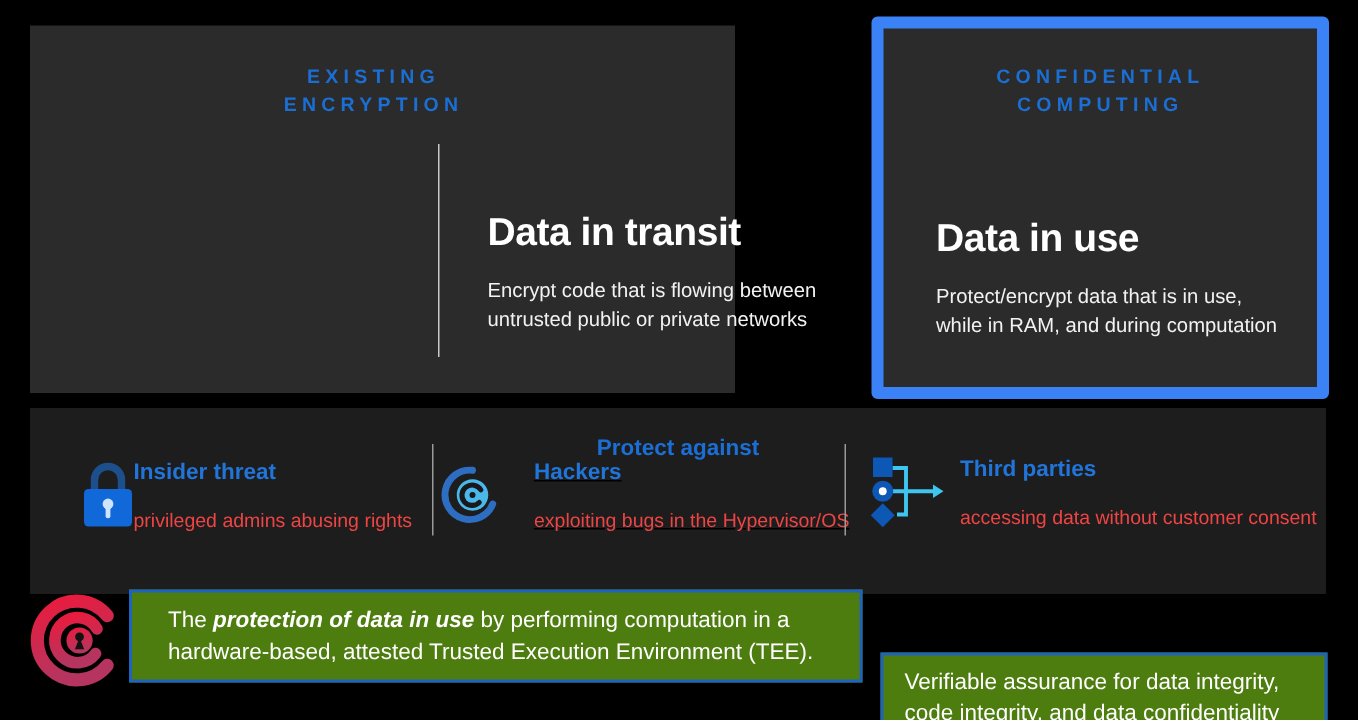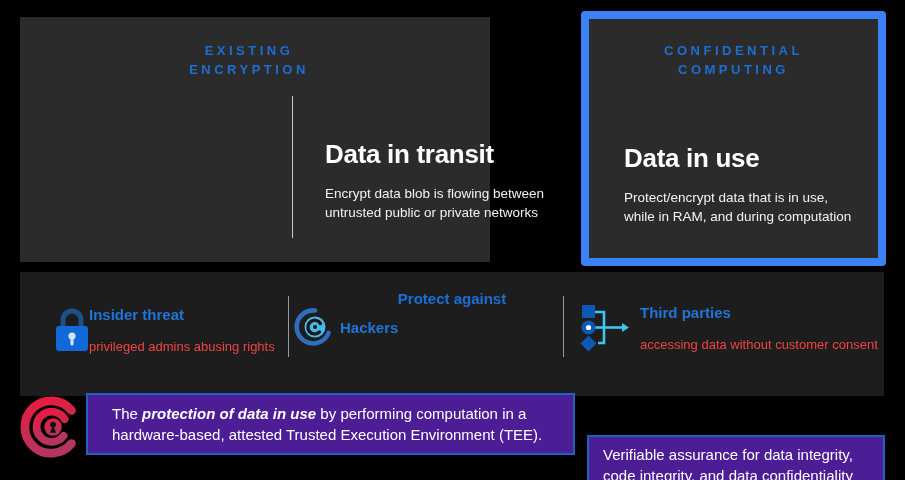--- a/index.html
+++ b/index.html
@@ -41,56 +41,56 @@
   .panel-protect {
     position: absolute; left: 20px; top: 272px; width: 864px; height: 124px;
     background: #1d1d1d;
   }
   .protect-title {
     position: absolute; top: 18px; left: 0; right: 0; text-align: center;
     color: #1b6fd4; font-size: 15px; font-weight: 600;
   }
   .protect-item { position: absolute; display: flex; align-items: center; }
   .item-insider { left: 35px; top: 34px; }
-  .item-hackers { left: 274px; top: 34px; gap: 4px; }
+  .item-hackers { left: 274px; top: 34px; gap: 20px; text-decoration: underline; }
   .item-third  { left: 560px; top: 31px; gap: 8px; }
   .item-text .item-title { color: #2174d8; font-size: 15px; font-weight: 600; }
   .item-text .item-desc  { margin-top: 16px; color: #ef4444; font-size: 13px; }
   .v-divider-mid {
     position: absolute; top: 24px; width: 1px; height: 61px; background: #9a9a9a;
   }
   .divider-mid-1 { left: 268px; }
   .divider-mid-2 { left: 543px; }
   .icon-wrap { flex: 0 0 auto; display: flex; align-items: center; justify-content: center; }
 
   
   .ccc-logo { position: absolute; left: 20px; top: 392px; }
   .bottom-box {
-    position: absolute; background: #4c1d95; border: 2px solid #1e63bd;
+    position: absolute; background: #4d7c0f; border: 2px solid #1e63bd;
     display: flex; align-items: center;
   }
   .box-definition { left: 86px; top: 393px; width: 489px; height: 62px; padding: 0 14px 0 24px; }
   .box-assurance  { left: 587px; top: 395px; width: 298px; height: 60px; padding: 0 8px 0 14px; margin-top: 40px; }
   .box-text { color: #fff; font-size: 15px; line-height: 21.5px; }
   .box-text .emph { font-weight: 700; font-style: italic; }
 </style>
 </head>
 <body>
 
 <div class="stage">
 
   <div class="panel-existing">
     <div class="section-heading preline">EXISTING
 ENCRYPTION</div>
     <div class="v-divider-top"></div>
 
 
     <div class="col col-transit">
       <div class="col-title">Data in transit</div>
-      <div class="col-desc preline">Encrypt data blob is flowing between
+      <div class="col-desc preline">Encrypt code that is flowing between
 untrusted public or private networks</div>
     </div>
   </div>
 
   <div class="panel-confidential">
     <div class="section-heading preline">CONFIDENTIAL
 COMPUTING</div>
     <div class="col col-use">
       <div class="col-title">Data in use</div>
       <div class="col-desc preline">Protect/encrypt data that is in use,
@@ -122,20 +122,21 @@
       <span class="icon-wrap">
         <svg width="42" height="42" viewBox="0 0 42 42">
           <path d="M 21 4.5 A 16.5 16.5 0 1 0 34.5 27" fill="none" stroke="#2e6ec2" stroke-width="4.6" stroke-linecap="round"></path>
           <circle cx="21" cy="21" r="10.5" fill="#4ab8e8"></circle>
           <path d="M 26.5 17.5 A 6.8 6.8 0 1 0 25.5 26" fill="none" stroke="#17191c" stroke-width="3.4" stroke-linecap="round"></path>
           <circle cx="21" cy="21" r="2" fill="#17191c"></circle>
         </svg>
       </span>
       <div class="item-text">
         <div class="item-title">Hackers</div>
+        <div class="item-desc">exploiting bugs in the Hypervisor/OS</div>
       </div>
     </div>
 
     <div class="v-divider-mid divider-mid-2"></div>
 
     <div class="protect-item item-third">
       <span class="icon-wrap">
         <svg width="52" height="50" viewBox="0 0 52 50">
           <path d="M 15 9 H 24 V 40 H 18" fill="none" stroke="#3ec6f0" stroke-width="2.6"></path>
           <path d="M 15 24.5 H 42" fill="none" stroke="#3ec6f0" stroke-width="2.6"></path>

